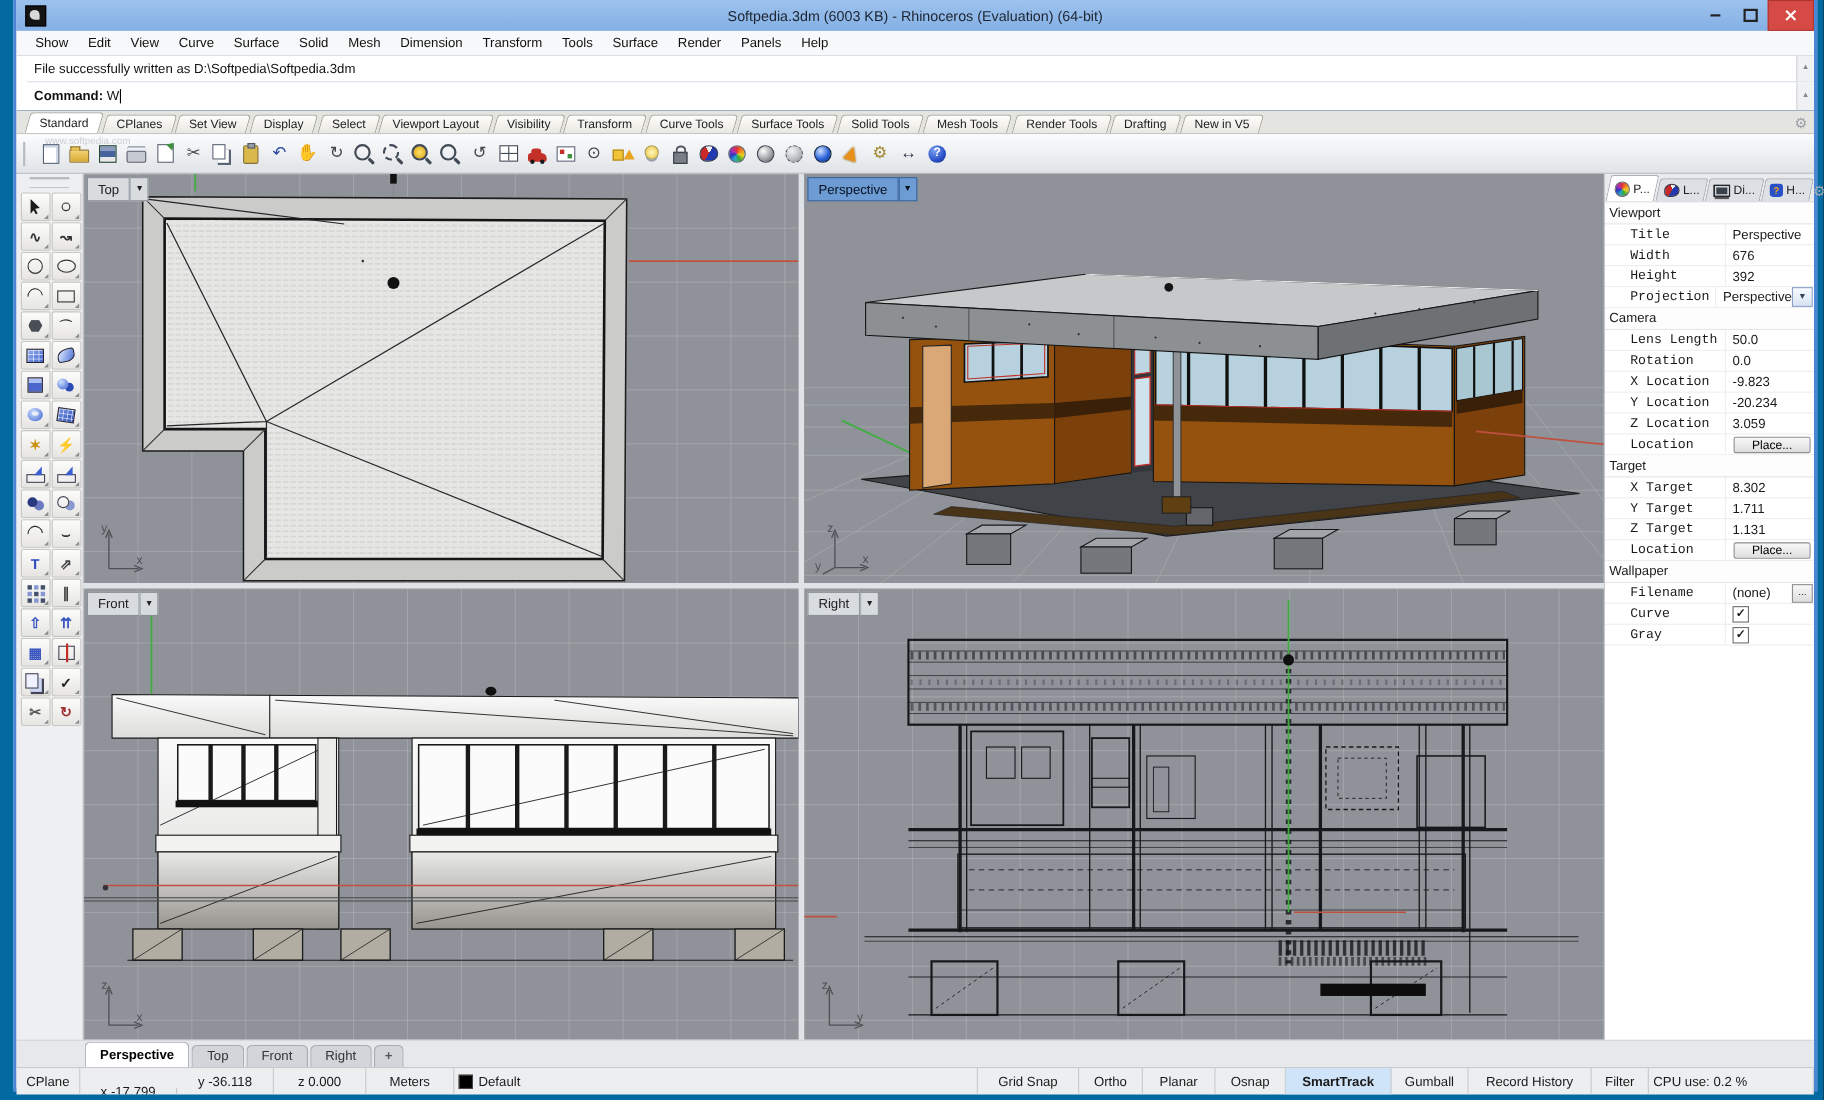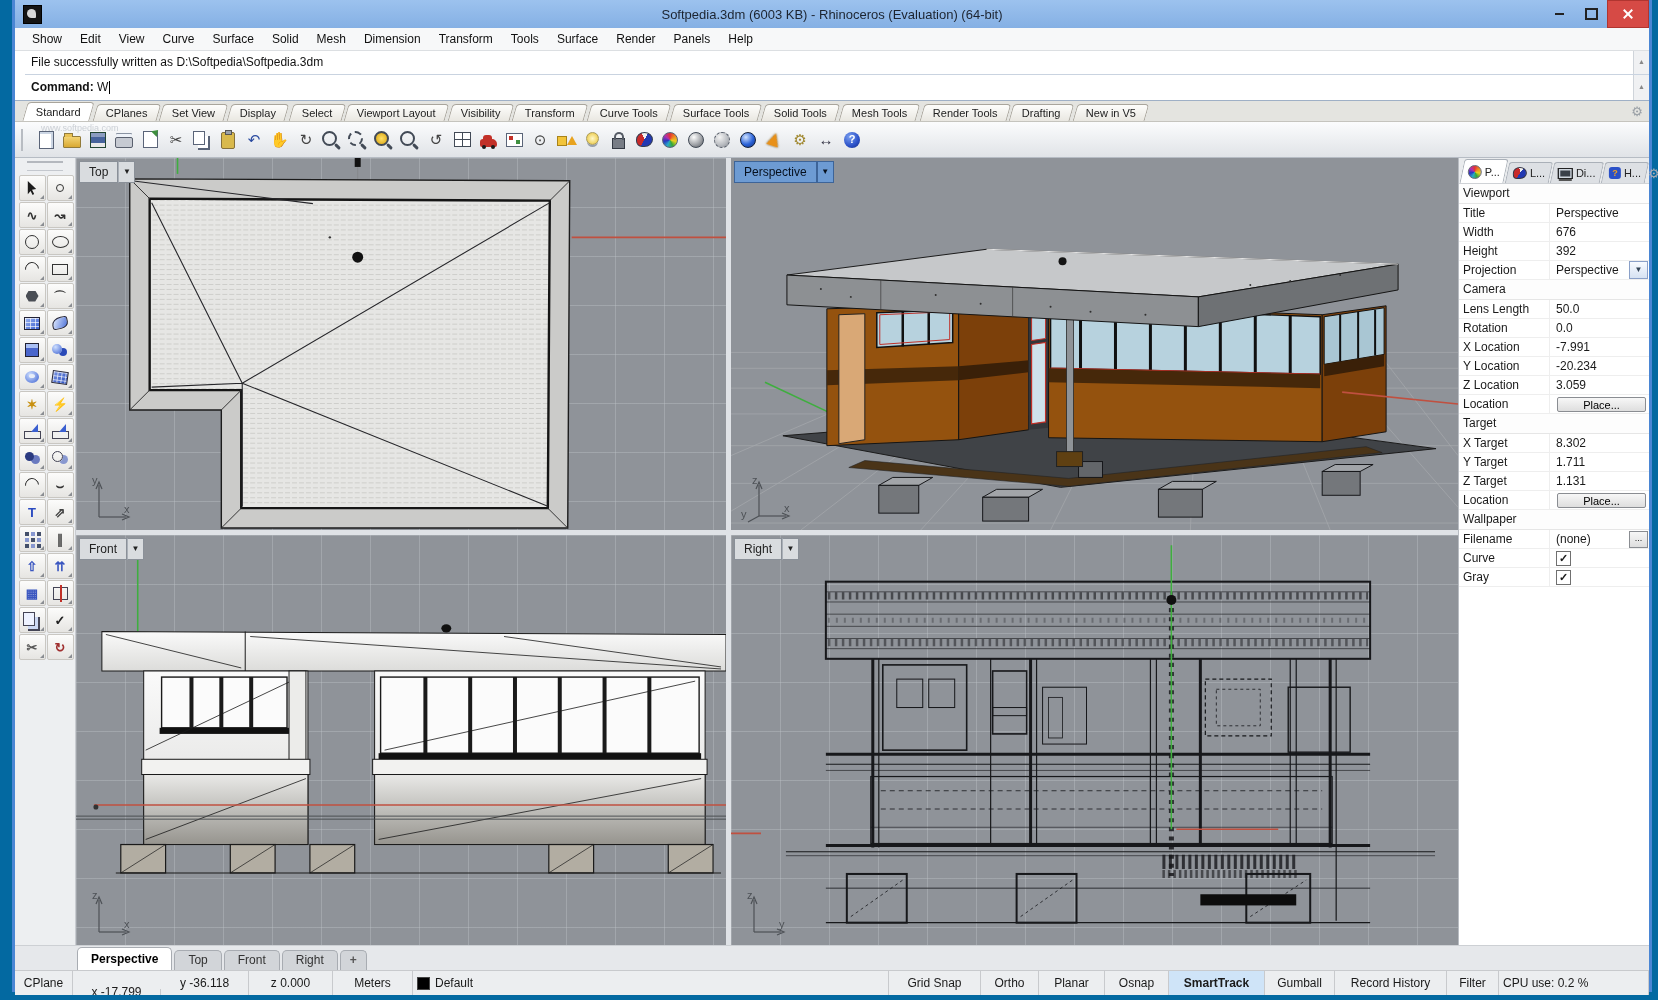--- a/index.html
+++ b/index.html
@@ -127,21 +127,21 @@
   .ptab>*{transform:skewX(12deg);}
   .ptab.active{background:#fff;height:23px;}
   .pt-wheel{width:12px;height:12px;border-radius:50%;border:1px solid #667;background:conic-gradient(#e23333,#ee8820,#e9d020,#36a836,#2aa8c8,#2838c0,#b030b0,#e23333);}
   .pt-layers{width:12px;height:10px;border-radius:50% 50% 50% 4px;background:conic-gradient(from 210deg,#c82a2a 0 40%,#f0f0f0 40% 52%,#2239b2 52% 100%);border:1px solid #334;}
   .pt-display{width:13px;height:9px;background:#3a4048;border:1px solid #222;box-shadow:inset 0 0 0 1.5px #cfd6de,0 3px 0 -1px #555;}
   .pt-help{width:12px;height:12px;border-radius:3px;background:#2a50c8;color:#f0a020;font-size:9px;font-weight:bold;display:flex;align-items:center;justify-content:center;}
   .pgear{margin-left:auto;color:#a8acb2;font-size:13px;padding:0 5px 2px 0;}
   .pbody{flex:1;background:#fff;font-size:12px;border-top:1px solid #cfd2d6;overflow:hidden;}
   .phead{height:19px;line-height:19px;padding-left:4px;border-bottom:1px solid #e6e6e6;color:#1a1a1a;background:#fdfdfd;}
   .prow{display:flex;height:18px;line-height:18px;border-bottom:1px solid #eeeeee;}
-  .plbl{width:86px;padding-left:4px;border-right:1px solid #eeeeee;white-space:nowrap;overflow:hidden;color:#1a1a1a;}
+  .plbl{width:86px;padding-left:23px;border-right:1px solid #eeeeee;white-space:nowrap;overflow:hidden;color:#1a1a1a;font-family:Liberation Mono, monospace;}
   .pval{flex:1;padding-left:6px;display:flex;align-items:center;color:#1a1a1a;}
   .pdrop{margin-left:auto;width:17px;height:16px;border:1px solid #8aa0c8;background:linear-gradient(#f8fbff,#d6e2f2);font-size:8px;display:flex;align-items:center;justify-content:center;margin-right:1px;color:#345;}
   .pbtn{flex:1;margin:1px 3px 1px 1px;height:15px;border:1px solid #8a8d92;background:linear-gradient(#f7f7f7,#dedede);font-size:11px;border-radius:2px;font-family:inherit;line-height:13px;text-align:center;}
   .pdots{margin-left:auto;width:17px;height:15px;border:1px solid #8a8d92;background:linear-gradient(#f7f7f7,#dedede);font-size:9px;margin-right:1px;text-align:center;line-height:13px;}
   .pcheck{width:13px;height:13px;border:1px solid #707070;background:#fff;font-size:11px;line-height:12px;text-align:center;color:#1a1a1a;font-weight:bold;}
   
   #vtabs{height:24px;background:#e6e8eb;border-top:1px solid #cdd0d4;display:flex;align-items:flex-end;padding-left:62px;}
   .vtab{padding:0 13px;height:19px;line-height:19px;font-size:12px;background:#d2d5d9;border:1px solid #a8acb2;border-bottom:none;border-radius:5px 5px 0 0;margin-right:2px;color:#333;}
   .vtab.active{background:#fff;font-weight:bold;height:22px;line-height:22px;color:#000;}
   .vtab.plus{padding:0 9px;color:#555;font-weight:bold;}
@@ -730,21 +730,21 @@
         <div class="prow">
               <div class="plbl">Lens Length</div>
               <div class="pval">50.0</div>
             </div>
         <div class="prow">
               <div class="plbl">Rotation</div>
               <div class="pval">0.0</div>
             </div>
         <div class="prow">
               <div class="plbl">X Location</div>
-              <div class="pval">-7.991</div>
+              <div class="pval">-9.823</div>
             </div>
         <div class="prow">
               <div class="plbl">Y Location</div>
               <div class="pval">-20.234</div>
             </div>
         <div class="prow">
               <div class="plbl">Z Location</div>
               <div class="pval">3.059</div>
             </div>
         <div class="prow">

